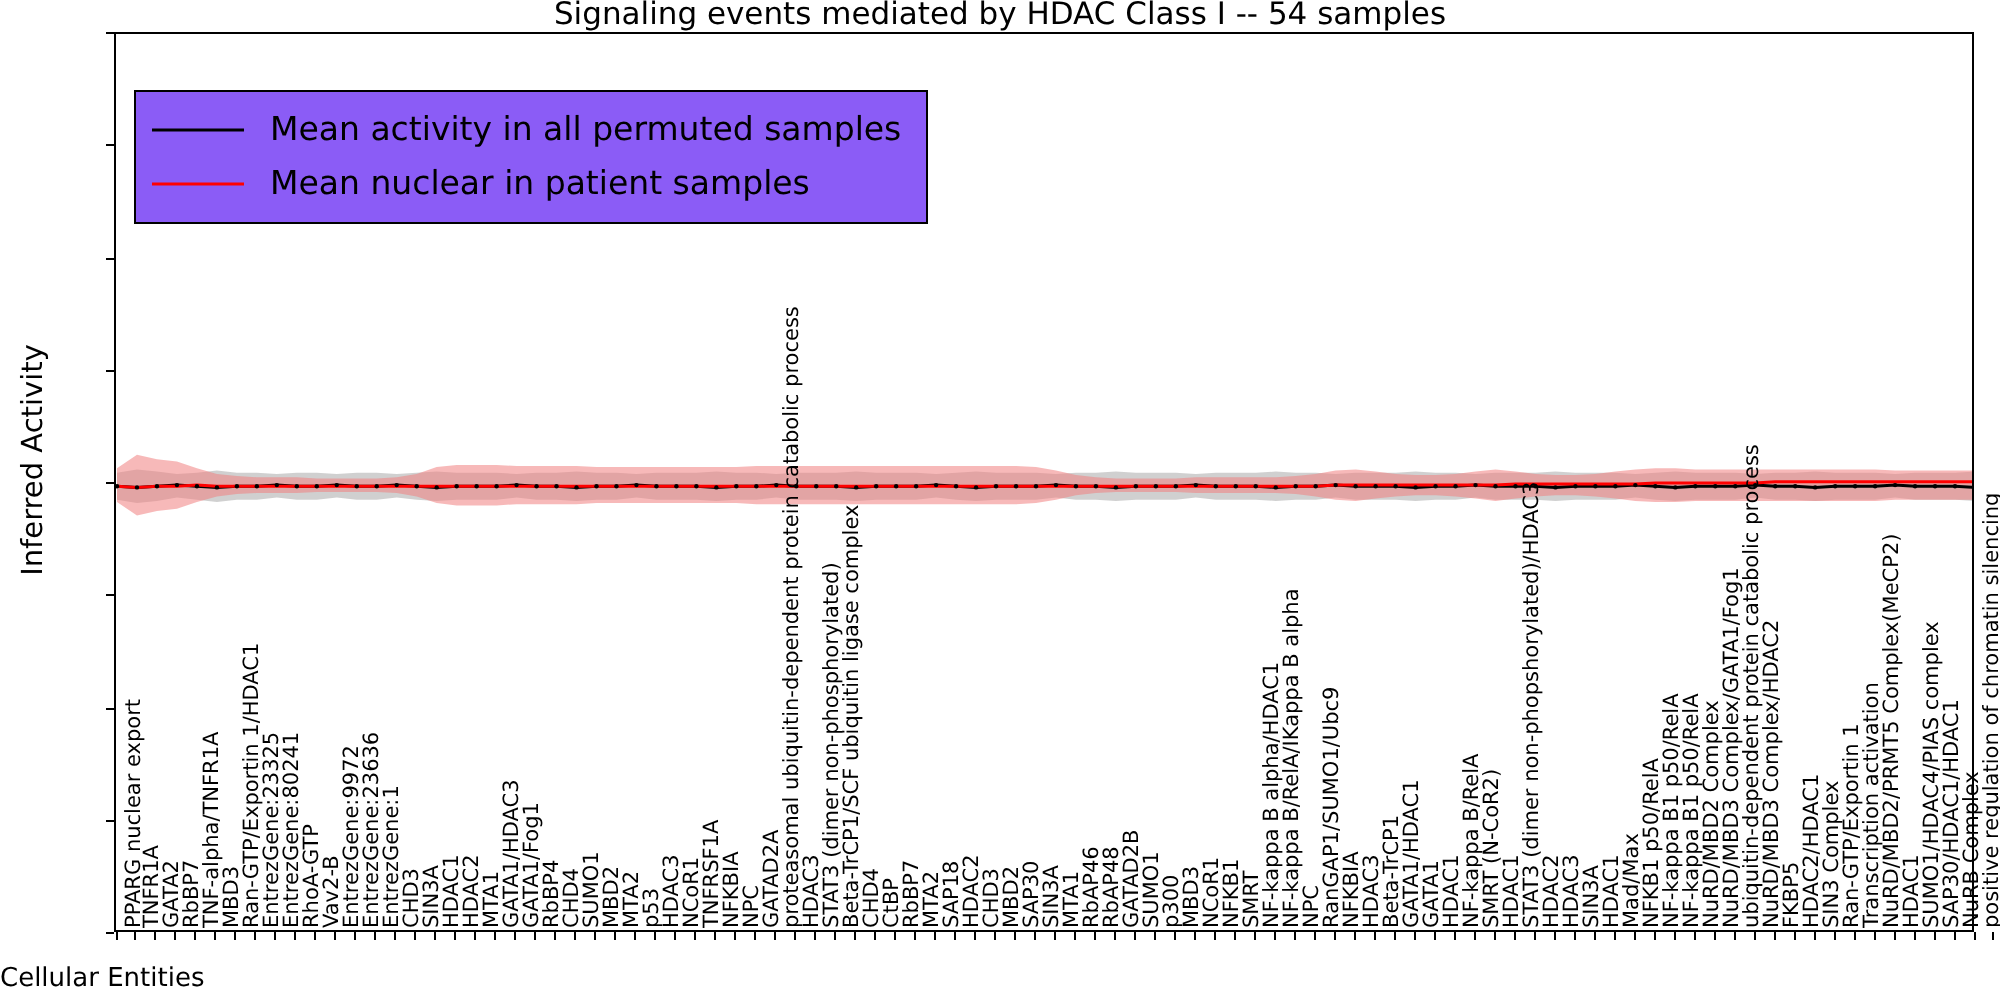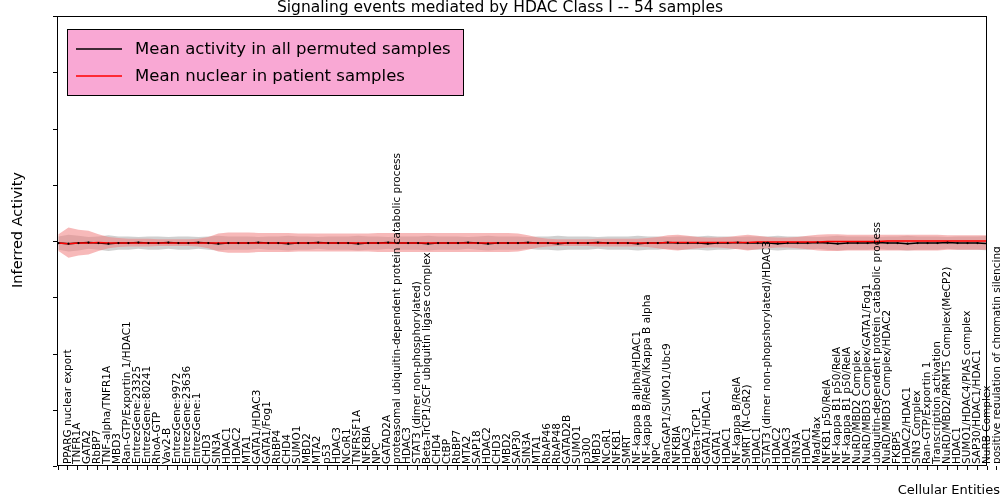--- a/index.html
+++ b/index.html
@@ -59,21 +59,21 @@
     width: 4px;
     height: 0;
     border-top: 1.1px solid #000000;
   }
   
   #xlabel {
     position: absolute;
     left: 0;
     top: 482px;
     width: 1000px;
-    text-align: right;
+    text-align: left;
     font-size: 13px;
     color: #000000;
   }
   #xticks {
     position: absolute;
     left: 57px;
     top: 466px;
     width: 930px;
     height: 34px;
   }
@@ -99,23 +99,23 @@
     position: absolute;
     left: 0;
     top: 0;
     width: 930px;
     height: 450px;
   }
   
   #legend {
     position: absolute;
     left: 9px;
-    top: 12px;
+    top: 28px;
     border: 1.1px solid #000000;
-    background: #f9a8d4;
+    background: #8b5cf6;
     padding: 5px 12px 6px 8px;
     box-sizing: border-box;
   }
   .legend-row {
     display: flex;
     align-items: center;
     height: 27px;
   }
   .legend-swatch {
     width: 46px;

